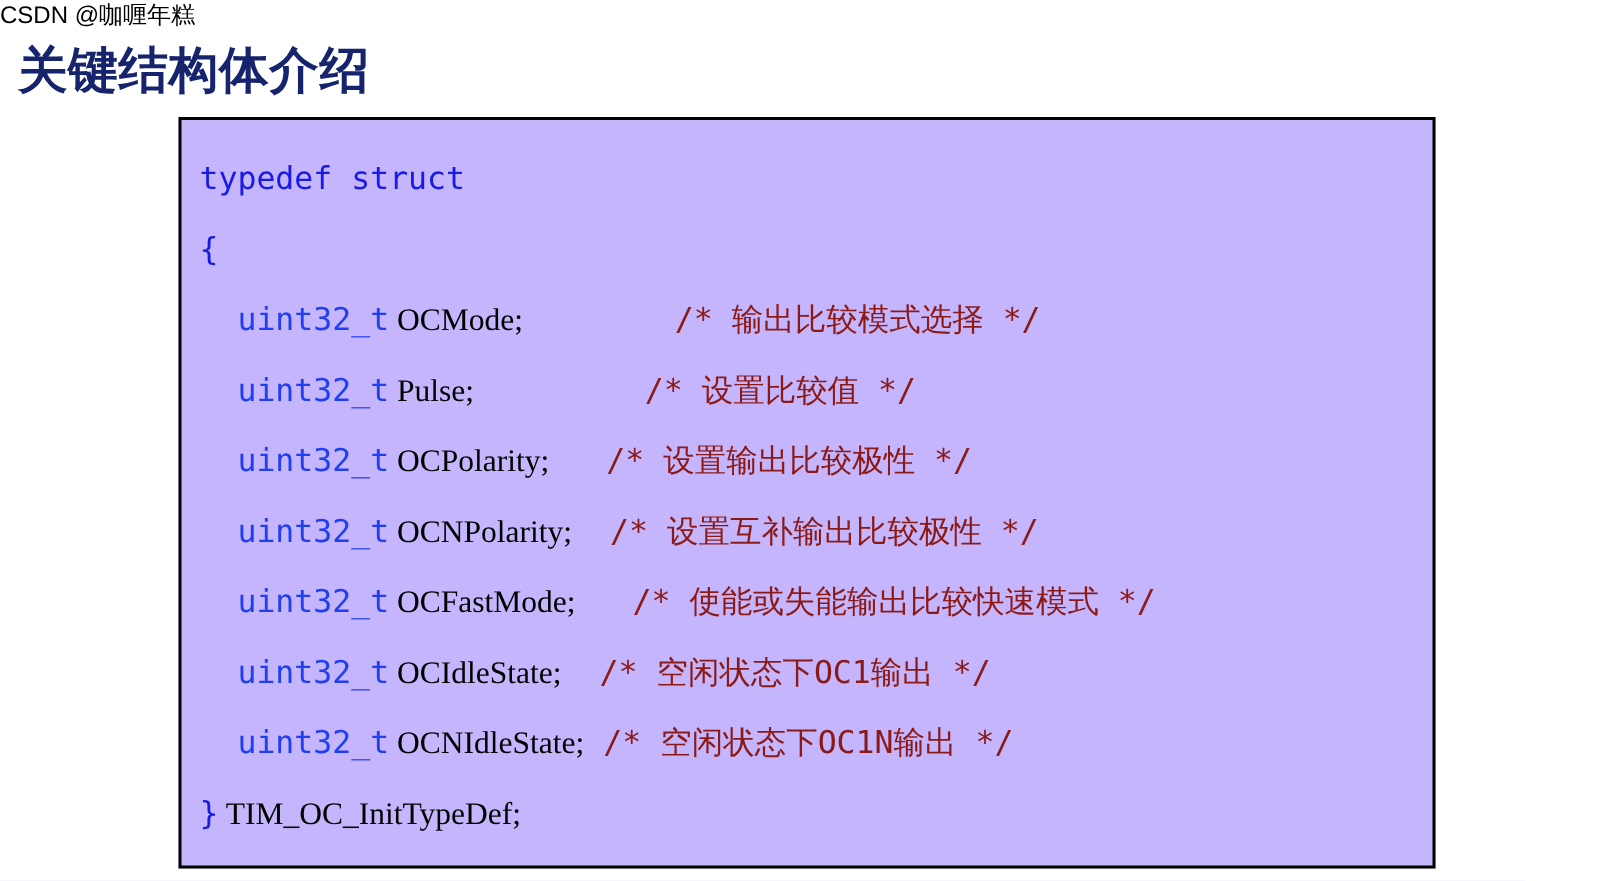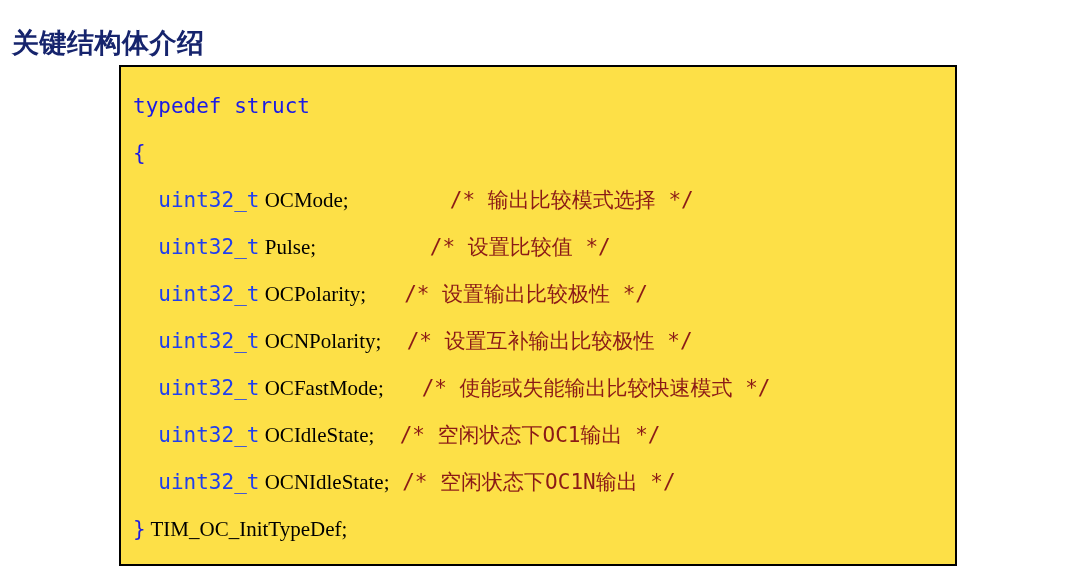--- a/index.html
+++ b/index.html
@@ -20,37 +20,37 @@
     position: absolute;
     inset: 0;
     background: #ffffff;
   }
 
   
   #page-title {
     position: absolute;
     left: 12px;
     top: 4px;
-    font-size: 27px;
+    font-size: 33px;
     font-weight: bold;
     color: #16246d;
     letter-spacing: 0.5px;
     line-height: 42px;
     white-space: nowrap;
   }
 
   
   #code-box {
     position: absolute;
     left: 119px;
-    top: 65px;
+    top: 78px;
     width: 838px;
     height: 501px;
     border: 2px solid #000000;
-    background: #fde047;
+    background: #c4b5fd;
     box-sizing: border-box;
     overflow: hidden;
   }
 
   #code-listing {
     position: absolute;
     left: 12px;
     top: 16px;
     right: 0;
     font-family: "DejaVu Sans Mono", "Liberation Mono", monospace;
@@ -88,14 +88,15 @@
 <body>
 
 <div id="slide">
 
   <h1 id="page-title">关键结构体介绍</h1>
 
   <div id="code-box">
     <div id="code-listing"><div class="code-line"><span class="tok-kw">typedef struct</span></div><div class="code-line"><span class="tok-kw">{</span></div><div class="code-line"><span class="tok-plain">  </span><span class="tok-type">uint32_t</span><span class="tok-ident"> OCMode;</span><span class="tok-plain">        </span><span class="tok-comment">/* 输出比较模式选择 */</span></div><div class="code-line"><span class="tok-plain">  </span><span class="tok-type">uint32_t</span><span class="tok-ident"> Pulse;</span><span class="tok-plain">         </span><span class="tok-comment">/* 设置比较值 */</span></div><div class="code-line"><span class="tok-plain">  </span><span class="tok-type">uint32_t</span><span class="tok-ident"> OCPolarity;</span><span class="tok-plain">   </span><span class="tok-comment">/* 设置输出比较极性 */</span></div><div class="code-line"><span class="tok-plain">  </span><span class="tok-type">uint32_t</span><span class="tok-ident"> OCNPolarity;</span><span class="tok-plain">  </span><span class="tok-comment">/* 设置互补输出比较极性 */</span></div><div class="code-line"><span class="tok-plain">  </span><span class="tok-type">uint32_t</span><span class="tok-ident"> OCFastMode;</span><span class="tok-plain">   </span><span class="tok-comment">/* 使能或失能输出比较快速模式 */</span></div><div class="code-line"><span class="tok-plain">  </span><span class="tok-type">uint32_t</span><span class="tok-ident"> OCIdleState;</span><span class="tok-plain">  </span><span class="tok-comment">/* 空闲状态下OC1输出 */</span></div><div class="code-line"><span class="tok-plain">  </span><span class="tok-type">uint32_t</span><span class="tok-ident"> OCNIdleState;</span><span class="tok-plain"> </span><span class="tok-comment">/* 空闲状态下OC1N输出 */</span></div><div class="code-line"><span class="tok-kw">}</span><span class="tok-ident"> TIM_OC_InitTypeDef;</span></div></div>
   </div>
 
+  <div id="watermark">CSDN @咖喱年糕</div>
 
 </div>
 
 </body></html>

